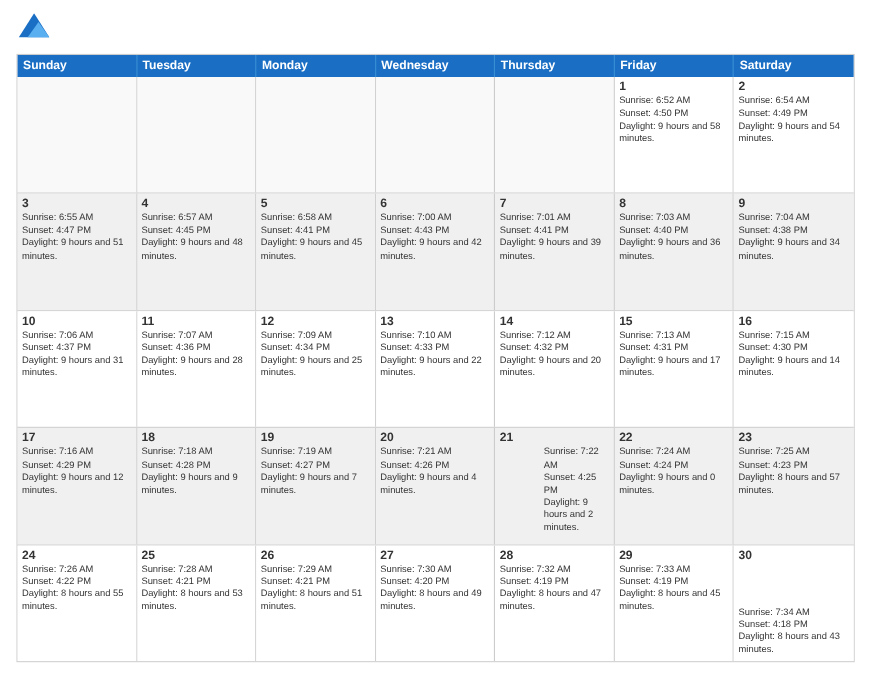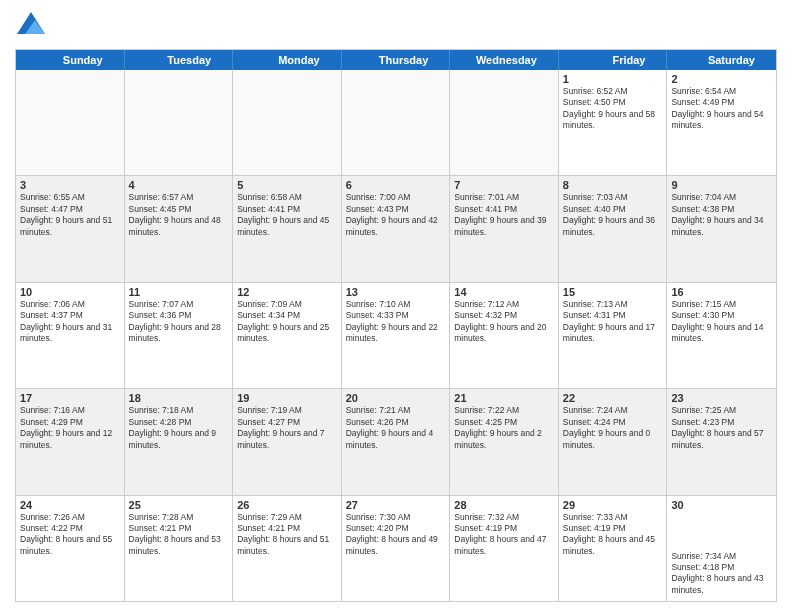--- a/index.html
+++ b/index.html
@@ -65,22 +65,22 @@
     }
     .cal-header {
       display: grid;
       grid-template-columns: repeat(7, 1fr);
       background: #1a6fc4;
     }
     .cal-header-cell {
       color: #fff;
       font-size: 11px;
       font-weight: bold;
-      padding: 4px 21px;
-      text-align: right;
+      padding: 4px 5px;
+      text-align: left;
       border-right: 1px solid #3a8fd4;
     }
     .cal-header-cell:last-child { border-right: none; }
     .cal-body {
       flex: 1;
       display: flex;
       flex-direction: column;
     }
     .cal-row {
       display: grid;
@@ -136,22 +136,22 @@
       <div class="month-title"></div>
       <div class="subtitle"></div>
     </div>
   </div>
 
   <div class="calendar">
     <div class="cal-header">
     <div class="cal-header-cell">Sunday</div>
         <div class="cal-header-cell">Tuesday</div>
         <div class="cal-header-cell">Monday</div>
+        <div class="cal-header-cell">Wednesday</div>
         <div class="cal-header-cell">Thursday</div>
-        <div class="cal-header-cell">Wednesday</div>
         <div class="cal-header-cell">Friday</div>
         <div class="cal-header-cell">Saturday</div>
       </div>
     <div class="cal-body">
     <div class="cal-row">
           <div class="cal-cell empty"></div>
           <div class="cal-cell empty"></div>
           <div class="cal-cell empty"></div>
           <div class="cal-cell empty"></div>
           <div class="cal-cell empty"></div>
@@ -276,21 +276,21 @@
 Daylight: 9 hours and 7 minutes.</div>
           </div>
           <div class="cal-cell shaded">
             <span class="day-num">20</span>
             <div class="cell-text" style="white-space: pre-line;">Sunrise: 7:21 AM
 Sunset: 4:26 PM
 Daylight: 9 hours and 4 minutes.</div>
           </div>
           <div class="cal-cell shaded">
             <span class="day-num">21</span>
-            <div class="cell-text" style="white-space: pre-line;">Sunrise: 7:22 AM
+            <div class="cell-text" style="white-space: pre-line; margin-left: 40px;">Sunrise: 7:22 AM
 Sunset: 4:25 PM
 Daylight: 9 hours and 2 minutes.</div>
           </div>
           <div class="cal-cell shaded">
             <span class="day-num">22</span>
             <div class="cell-text" style="white-space: pre-line;">Sunrise: 7:24 AM
 Sunset: 4:24 PM
 Daylight: 9 hours and 0 minutes.</div>
           </div>
           <div class="cal-cell shaded">

